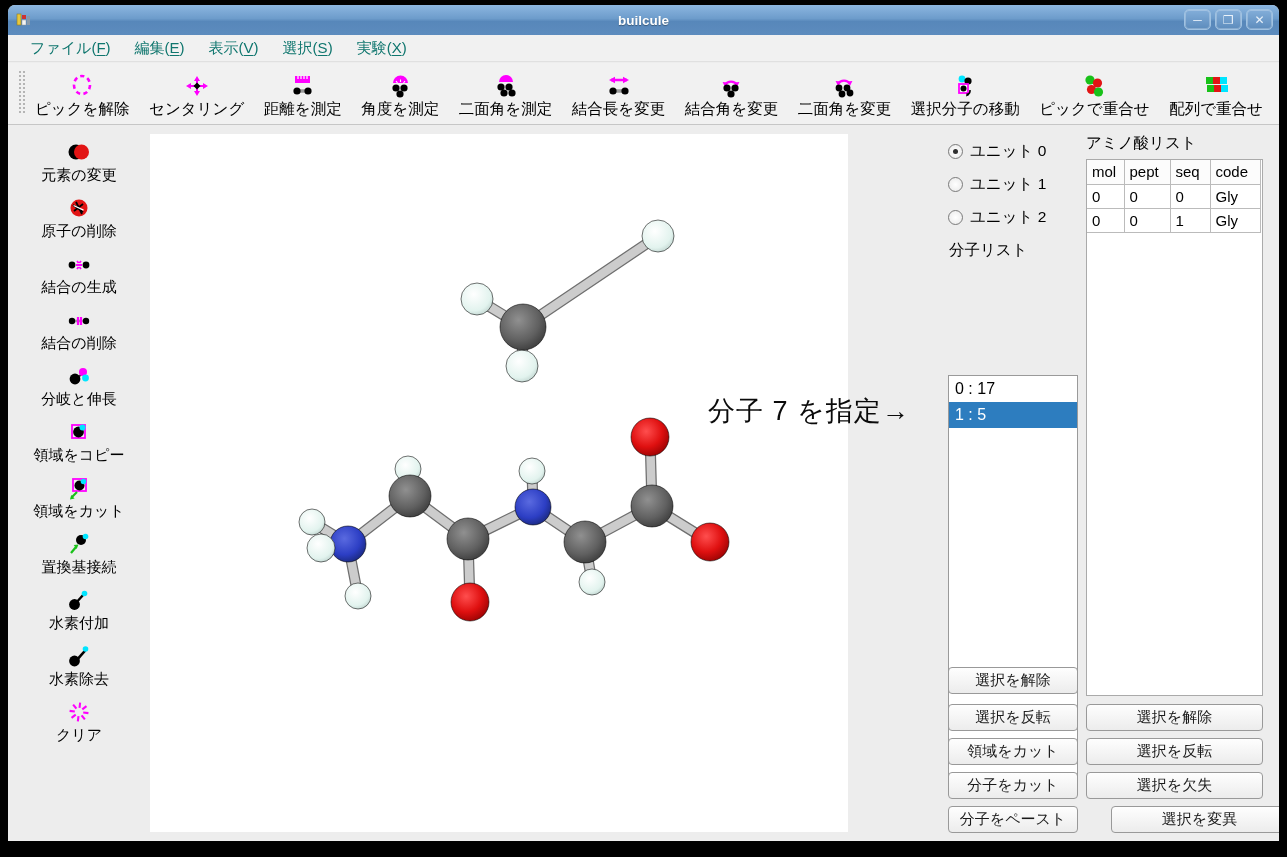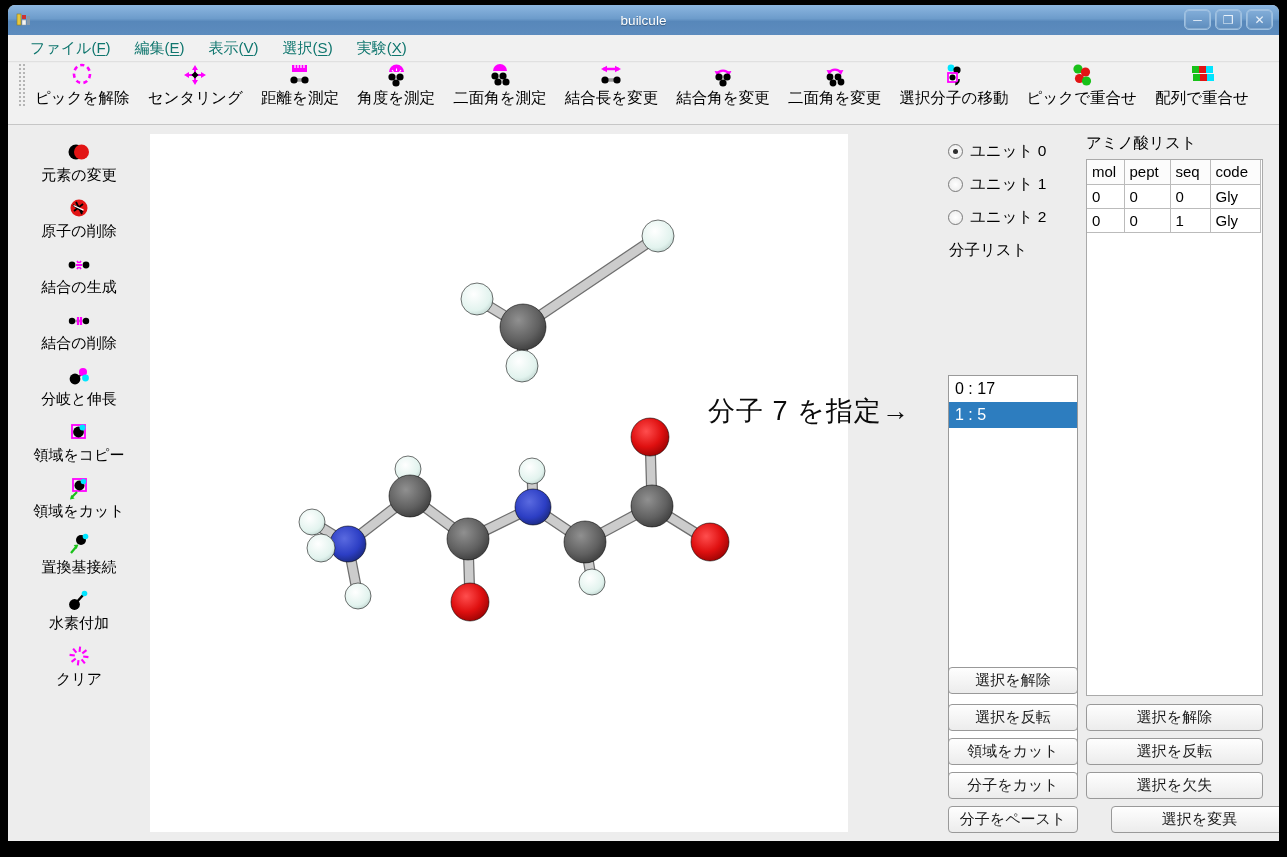--- a/index.html
+++ b/index.html
@@ -11,42 +11,42 @@
   }
   
   #titlebar {
     position:absolute; left:0; top:0; width:100%; height:30px;
     background:linear-gradient(#8cb6e0 0%, #6d9ccb 45%, #5787ba 55%, #5d8cbe 100%);
     display:flex; align-items:center;
   }
   #titlebar .app-icon { margin-left:7px; width:18px; height:18px; }
   #titlebar .title {
     position:absolute; left:0; right:0; text-align:center; color:#fff;
-    font-weight:normal; font-size:13.5px; text-shadow:0 1px 1px rgba(0,0,0,.35);
+    font-weight:bold; font-size:13.5px; text-shadow:0 1px 1px rgba(0,0,0,.35);
   }
   .winbtns { position:absolute; right:6px; top:4px; display:flex; gap:4px; }
   .winbtn {
     width:27px; height:21px; border-radius:5px; color:#eaf2fa; font-size:12px;
     background:linear-gradient(#83aed9, #5d8cbd);
     border:1px solid #9fc2e2; box-shadow:inset 0 0 0 1px rgba(255,255,255,.25);
     display:flex; align-items:center; justify-content:center; cursor:default;
   }
   
   #menubar {
     position:absolute; left:0; top:30px; width:100%; height:27px;
     background:#f1f1f1; display:flex; align-items:center; padding-left:10px;
     border-bottom:1px solid #e0e0e0;
   }
   .menu-item { padding:3px 12px; font-size:15px; color:#0f766e; }
   .menu-item u { text-underline-offset:2px; }
   
   #toolbar {
     position:absolute; left:0; top:58px; width:100%; height:62px;
     background:#f1f1f1; border-bottom:1px solid #c6c6c6;
-    display:flex; padding:0 28px 4px 10px;
+    display:flex; align-items:flex-end; padding:0 14px 4px 10px;
   }
   #toolbar .grip {
     width:7px; height:44px; margin:0 8px 6px 0;
     background-image:radial-gradient(circle, #b5b5b5 1px, transparent 1.3px);
     background-size:4px 4px;
   }
   #toolbar .tb-items { flex:1; display:flex; justify-content:space-between; }
   .tb-item { display:flex; flex-direction:column; align-items:center; gap:1px; padding:0 2px; }
   .tb-item svg { width:26px; height:24px; }
   .tb-item .tb-label { font-size:15.5px; color:#000; white-space:nowrap; }
@@ -316,20 +316,28 @@
           </svg>
           <div class="sb-label">置換基接続</div>
         </div>
         <div class="sb-item">
           <svg viewBox="0 0 26 24">
             <line x1="9" y1="15" x2="18" y2="5" stroke="#000" stroke-width="2.4"></line>
             <circle cx="8.5" cy="15.5" r="5.4" fill="#000"></circle>
             <circle cx="18.5" cy="4.5" r="2.8" fill="#00e5ff"></circle>
           </svg>
           <div class="sb-label">水素付加</div>
+        </div>
+        <div class="sb-item">
+          <svg viewBox="0 0 26 24">
+            <path d="M8 16 L18.5 4.5 L20 6.5 L10 18 Z" fill="#000"></path>
+            <circle cx="8.5" cy="16" r="5.4" fill="#000"></circle>
+            <circle cx="19.5" cy="4" r="2.8" fill="#00e5ff"></circle>
+          </svg>
+          <div class="sb-label">水素除去</div>
         </div>
         <div class="sb-item">
           <svg viewBox="0 0 26 24">
             <line x1="17.16979627058624" y1="11.50279127061346" x2="22.43168204061173" y2="12.137265969244734" stroke="#ff00ff" stroke-width="2.1"></line>
             <line x1="15.592964102125727" y1="14.304018336070083" x2="18.865037850046285" y2="18.47337480777757" stroke="#ff00ff" stroke-width="2.1"></line>
             <line x1="12.49720872938654" y1="15.16979627058624" x2="11.862734030755266" y2="20.43168204061173" stroke="#ff00ff" stroke-width="2.1"></line>
             <line x1="9.695981663929917" y1="13.592964102125727" x2="5.526625192222429" y2="16.865037850046285" stroke="#ff00ff" stroke-width="2.1"></line>
             <line x1="8.83020372941376" y1="10.49720872938654" x2="3.5683179593882706" y2="9.862734030755266" stroke="#ff00ff" stroke-width="2.1"></line>
             <line x1="10.407035897874273" y1="7.695981663929916" x2="7.134962149953714" y2="3.526625192222429" stroke="#ff00ff" stroke-width="2.1"></line>
             <line x1="13.50279127061346" y1="6.830203729413761" x2="14.137265969244734" y2="1.5683179593882706" stroke="#ff00ff" stroke-width="2.1"></line>

